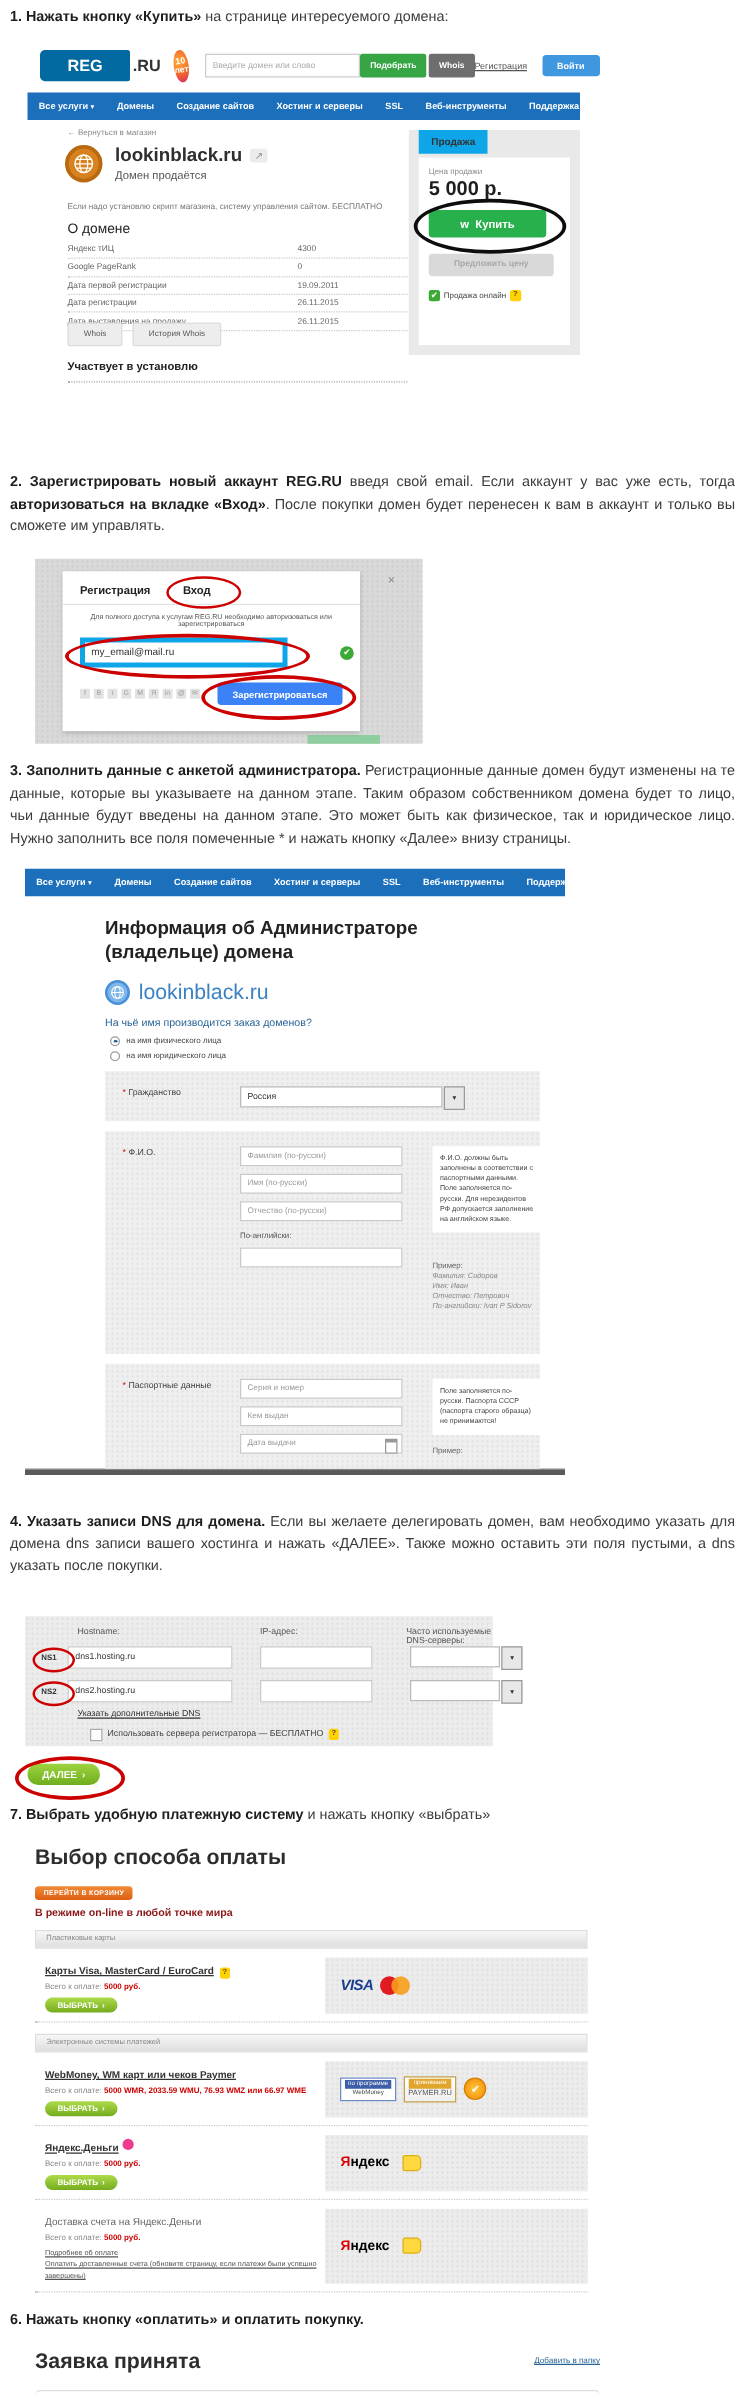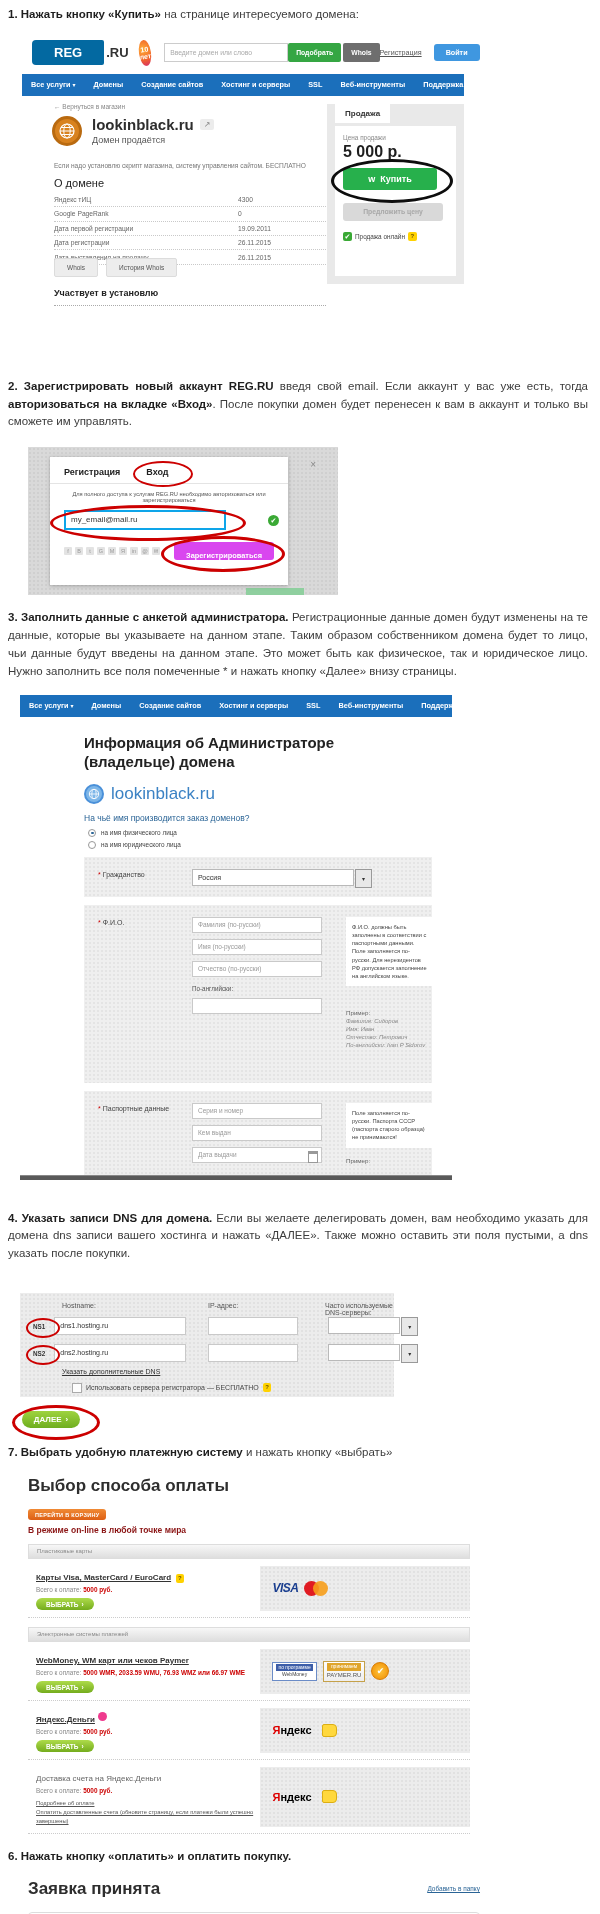--- a/index.html
+++ b/index.html
@@ -46,21 +46,21 @@
   .note{position:absolute;left:32px;top:66px;font-size:6.6px;color:#777}
   .about-h{position:absolute;left:32px;top:81px;font-size:11px;font-weight:normal;color:#222}
   .tbl{position:absolute;left:32px;top:97px;width:272px}
   .tr{display:flex;border-bottom:1px dotted #c9c9c9;padding:3.2px 0;font-size:6.7px;color:#666}
   .td1{flex:1}.td2{width:88px}
   .wbtns{position:absolute;left:32px;top:162px;display:flex;gap:8px}
   .gbtn{background:#ededed;border:1px solid #dcdcdc;color:#555;font-size:6.5px;padding:5px 12px;border-radius:2px}
   .cats{position:absolute;left:32px;top:192px;width:272px;font-size:9px;font-weight:bold;color:#222;
         border-bottom:1px dotted #aaa;padding-bottom:7px}
   .sale{position:absolute;left:305px;top:8px;width:137px;height:180px;background:#e9e9e9}
-  .sale-tab{position:absolute;left:8px;top:0;background:#ffffff;font-size:8px;font-weight:bold;color:#333;
+  .sale-tab{position:absolute;left:8px;top:0;background:#0ea5e9;font-size:8px;font-weight:bold;color:#333;
             padding:5px 10px}
   .sale-inner{position:absolute;left:8px;top:22px;right:8px;bottom:8px;background:#fff;padding:8px}
   .price-label{font-size:6.4px;color:#888}
   .price{font-size:16px;font-weight:bold;color:#1e1e1e;margin:2px 0 7px}
   .btn-buy{position:relative;background:#27b04c;color:#fff;font-size:9px;font-weight:bold;width:94px;height:22px;
            border-radius:3px;display:flex;align-items:center;justify-content:center;gap:5px}
   .oval{position:absolute;border:3px solid #c00;border-radius:50%;pointer-events:none}
   .oval-k{position:absolute;left:-12px;top:-9px;width:116px;height:38px;border:3.5px solid #0d0d0d;border-radius:50%;pointer-events:none}
   .btn-offer{background:#d9d9d9;color:#a8a8a8;font-size:6.8px;font-weight:bold;width:100px;height:18px;margin-top:13px;
              border-radius:3px;display:flex;align-items:center;justify-content:center;gap:4px}
@@ -71,27 +71,27 @@
   .shot2{width:310px;height:148px;margin:16px 0 0 20px;background:#d9d9d9;position:relative;
          background-image:radial-gradient(#cfcfcf 1px,transparent 1px);background-size:4px 4px}
   .dlg{position:absolute;left:22px;top:10px;width:238px;height:128px;background:#fff;box-shadow:0 1px 4px rgba(0,0,0,.25)}
   .dlg-close{position:absolute;right:-28px;top:2px;color:#888;font-size:10px}
   .dtabs{display:flex;padding:10px 0 0 14px;gap:26px}
   .dtab{font-size:9px;font-weight:bold;color:#222;position:relative;padding-bottom:6px}
   .dtab2{color:#222}
   .dlg-rule{border-bottom:1px solid #e4e4e4;margin:0 0 7px 0}
   .dlg-note{font-size:5.7px;color:#555;text-align:center;padding:0 10px;margin-bottom:7px}
   .dlg-inline{position:relative;display:flex;align-items:center;padding-left:14px;gap:8px}
-  .email-box{width:148px;height:16px;border:2px solid #0ea5e9;font-size:8px;color:#333;line-height:16px;padding:0 5px;position:relative}
+  .email-box{width:148px;height:16px;border:4px solid #0ea5e9;font-size:8px;color:#333;line-height:16px;padding:0 5px;position:relative}
   .chk-circle{width:11px;height:11px;border-radius:50%;background:#3aa935;color:#fff;font-size:7px;line-height:11px;text-align:center;margin-left:34px}
   .dlg-bottom{display:flex;align-items:center;margin-top:12px;padding-left:14px}
   .socials{display:flex;gap:3px}
   .soc{width:8px;height:8px;background:#e3e3e3;color:#999;font-size:5.5px;line-height:8px;text-align:center;border-radius:1px}
-  .btn-signup{position:relative;background:#d946ef;color:#fff;font-size:7.4px;font-weight:bold;height:18px;padding:0 12px;
-              display:flex;align-items:flex-end;border-radius:3px;margin-left:14px}
+  .btn-signup{position:relative;background:#3b82f6;color:#fff;font-size:7.4px;font-weight:bold;height:18px;padding:0 12px;
+              display:flex;align-items:center;border-radius:3px;margin-left:14px}
   .partial-green{position:absolute;right:34px;bottom:0;width:58px;height:7px;background:#8fcf9f}
   
   .shot3{width:432px;margin:14px 0 0 12px;position:relative}
   .nav2{width:432px;overflow:hidden}
   .h1a{margin:16px 0 0 64px;width:300px;font-size:15px;font-weight:bold;color:#222;line-height:1.3}
   .dom2{margin:12px 0 0 64px;display:flex;align-items:center;gap:7px}
   .globe-b{width:20px;height:20px;border-radius:50%;background:#7db6e8;border:2px solid #4a90d9;box-sizing:border-box;
            display:flex;align-items:center;justify-content:center;color:#fff;font-size:11px}
   .dom2-t{font-size:17px;color:#3b82c4}
   .q{margin:9px 0 0 64px;font-size:8.5px;color:#2a6496}

